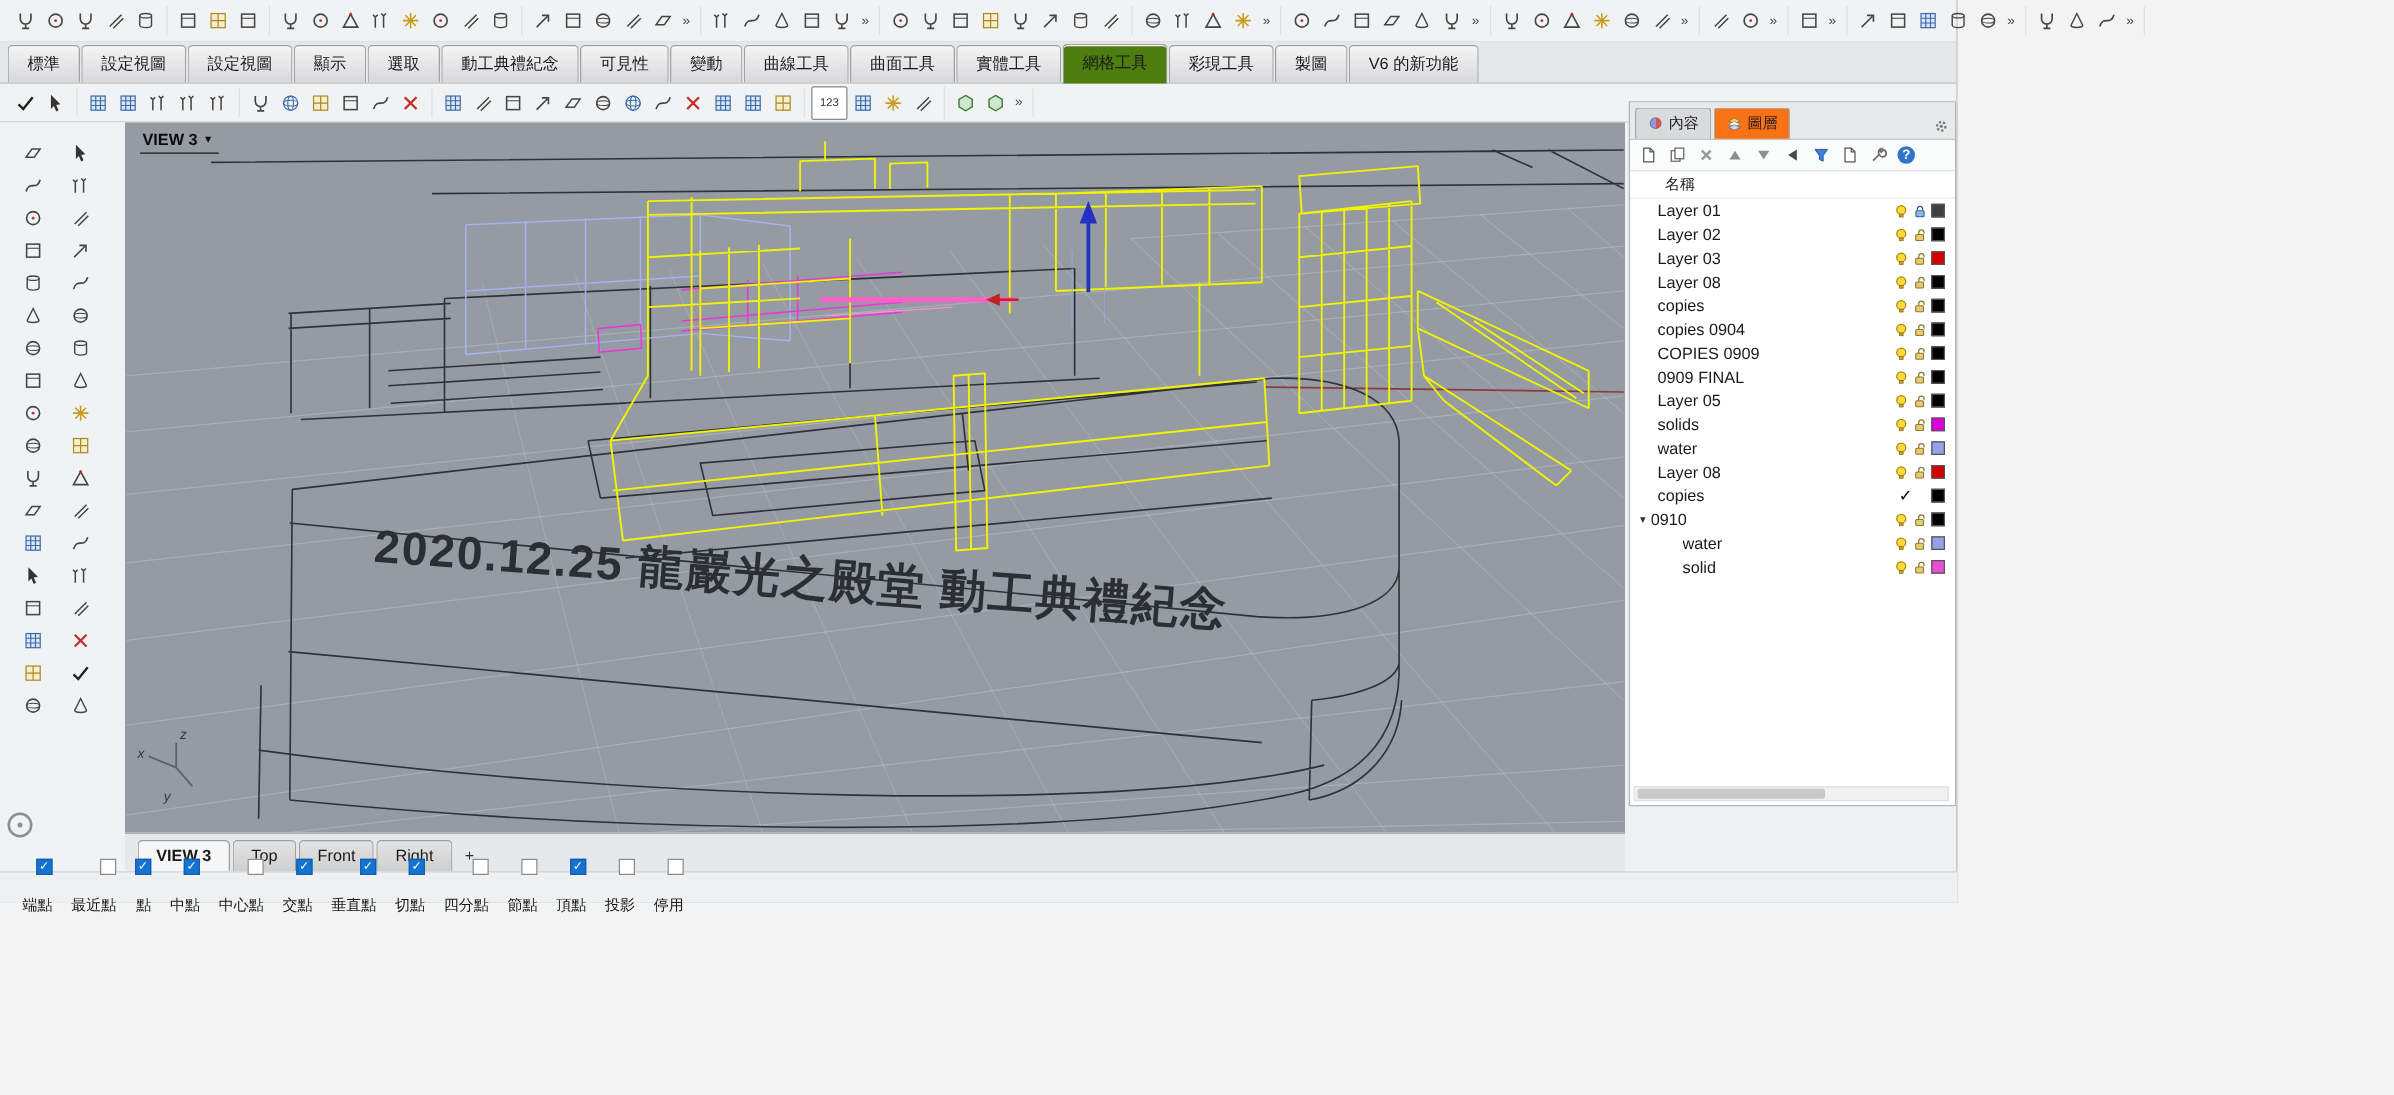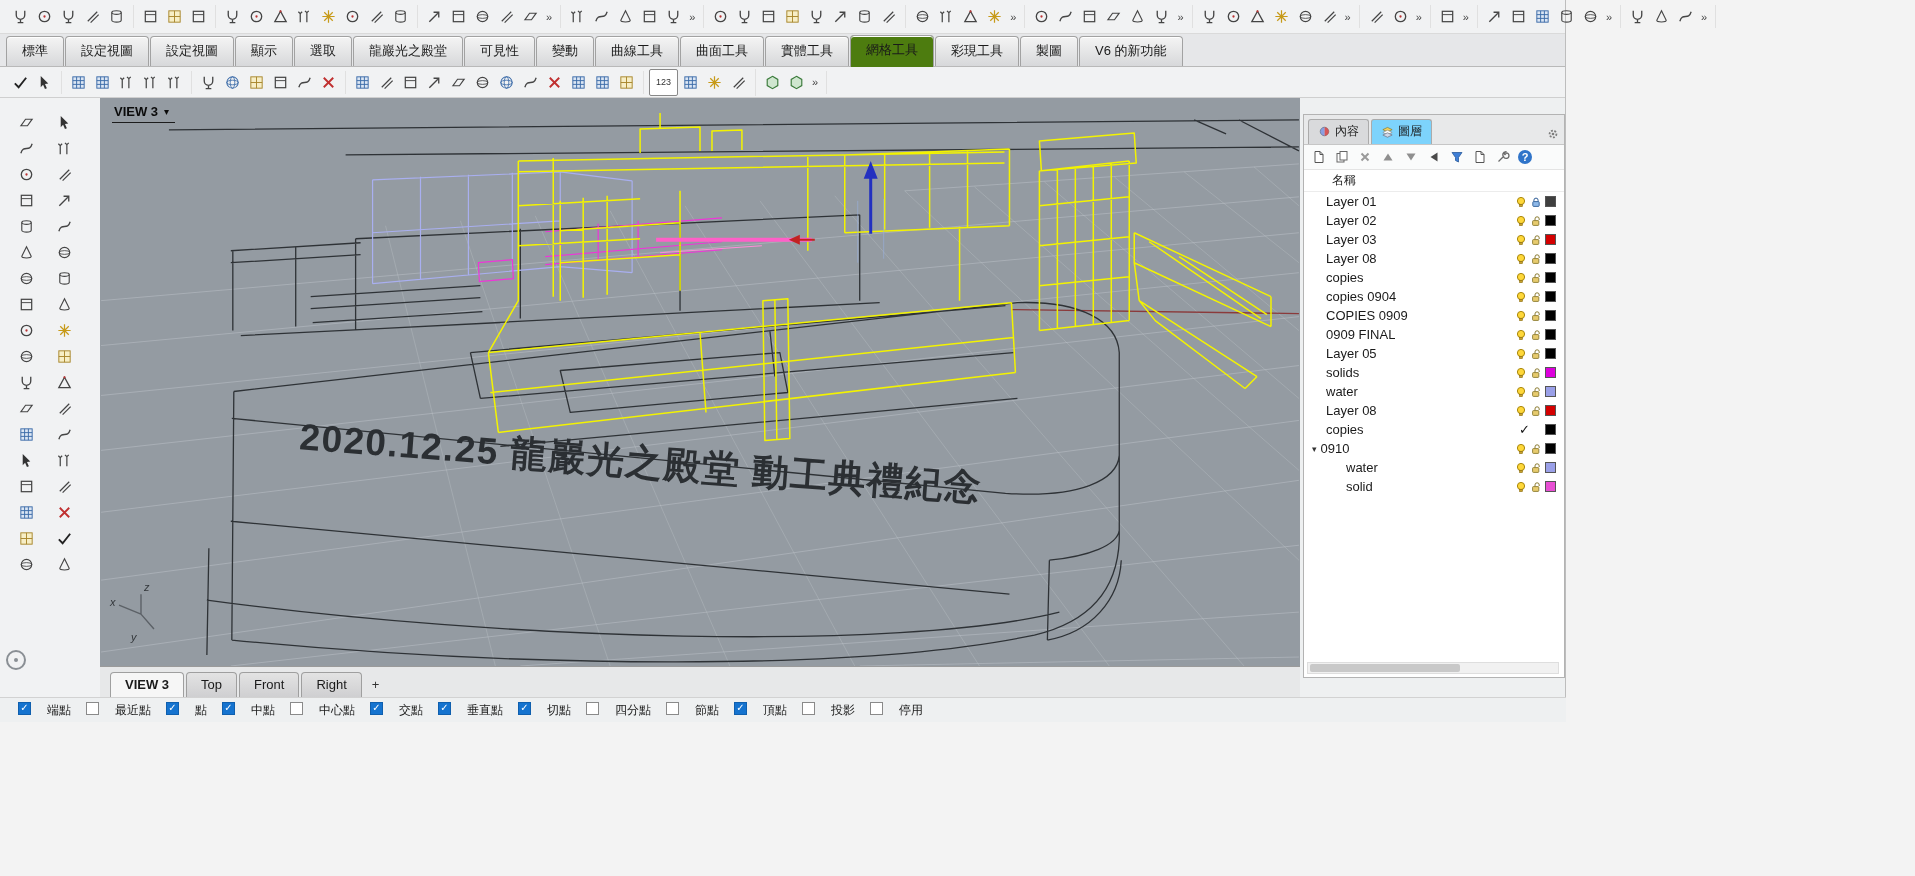--- a/index.html
+++ b/index.html
@@ -48,34 +48,34 @@
   .vtabs{position:absolute;left:100px;top:666px;width:1200px;height:31px;background:#e7e8e9;
          border-top:1px solid #9a9a9a;display:flex;align-items:flex-end;padding-left:10px;box-sizing:border-box;}
   .vtab{padding:4px 14px 5px;font-size:13px;background:linear-gradient(#e3e3e3,#cfcfd1);
         border:1px solid #9f9f9f;border-bottom:none;border-radius:4px 4px 0 0;margin-right:2px;cursor:default;}
   .vtab.active{background:#f6f6f6;font-weight:bold;}
   .vtab-add{padding:4px 8px 5px;font-size:13px;color:#333;cursor:default;}
 
   
   .osnap{position:absolute;left:0;top:697px;width:1566px;height:25px;background:#eef0f1;border-top:1px solid #d2d2d2;
          display:flex;align-items:center;gap:0 15px;padding-left:18px;box-sizing:border-box;font-size:12px;}
-  .osnap-item{display:flex;align-items:flex-start;gap:16px;cursor:default;white-space:nowrap;}
+  .osnap-item{display:flex;align-items:flex-end;gap:16px;cursor:default;white-space:nowrap;flex-direction:column;}
   .osnap-box{width:13px;height:13px;border:1px solid #8a8a8a;background:#fff;box-sizing:border-box;
              display:flex;align-items:center;justify-content:center;font-size:10px;color:#fff;}
   .osnap-box[data-checked="true"]{background:#1573cf;border-color:#0f5fae;}
   .osnap-box[data-checked="true"]::after{content:"✓";line-height:1;}
 
   
-  .panel{position:absolute;left:1303px;top:114px;width:262px;height:564px;background:#fff;
+  .panel{position:absolute;left:1303px;top:81px;width:262px;height:564px;background:#fff;
          border:1px solid #b3b3b3;box-sizing:border-box;}
   .ptabs{height:27px;background:#e8e9ea;display:flex;align-items:flex-end;padding:2px 4px 0;border-bottom:1px solid #c6c6c6;}
   .ptab{display:flex;align-items:center;gap:4px;padding:3px 9px 4px;font-size:12px;background:#d9dadc;
         border:1px solid #ababab;border-bottom:none;border-radius:3px 3px 0 0;margin-right:2px;cursor:default;}
   .ptab svg{width:13px;height:13px;}
-  .ptab.active{background:#7dd3fc;}
+  .ptab.active{background:#f97316;}
   .pgear{margin-left:auto;margin-bottom:3px;display:flex;}
   .pgear svg{width:14px;height:14px;}
   .ptoolbar{height:24px;display:flex;align-items:center;gap:7px;padding:0 7px;background:#fafbfb;border-bottom:1px solid #e4e4e4;}
   .pbtn{width:16px;height:16px;display:flex;align-items:center;justify-content:center;}
   .pbtn svg{width:14px;height:14px;}
   .pbtn.q{font-size:11px;font-weight:bold;color:#fff;background:#2f74c9;border-radius:50%;width:14px;height:14px;line-height:14px;text-align:center;}
   .pheader{height:21px;display:flex;align-items:center;padding-left:28px;font-size:12px;color:#222;border-bottom:1px solid #ececec;}
   .plist{font-size:13px;text-align:right;}
   .lrow{height:19px;display:flex;align-items:center;padding:0 8px 0 22px;cursor:default;}
   .lrow.parent{padding-left:8px;}
@@ -563,21 +563,21 @@
       <span class="ovf">»</span>
     </div>
   </div>
 
   <div class="ribbon">
     <span class="rtab">標準</span>
     <span class="rtab">設定視圖</span>
     <span class="rtab">設定視圖</span>
     <span class="rtab">顯示</span>
     <span class="rtab">選取</span>
-    <span class="rtab">龍巖光之殿堂</span>
+    <span class="rtab">動工典禮紀念</span>
     <span class="rtab">可見性</span>
     <span class="rtab">變動</span>
     <span class="rtab">曲線工具</span>
     <span class="rtab">曲面工具</span>
     <span class="rtab">實體工具</span>
     <span class="rtab active">網格工具</span>
     <span class="rtab">彩現工具</span>
     <span class="rtab">製圖</span>
     <span class="rtab">V6 的新功能</span>
   </div>

